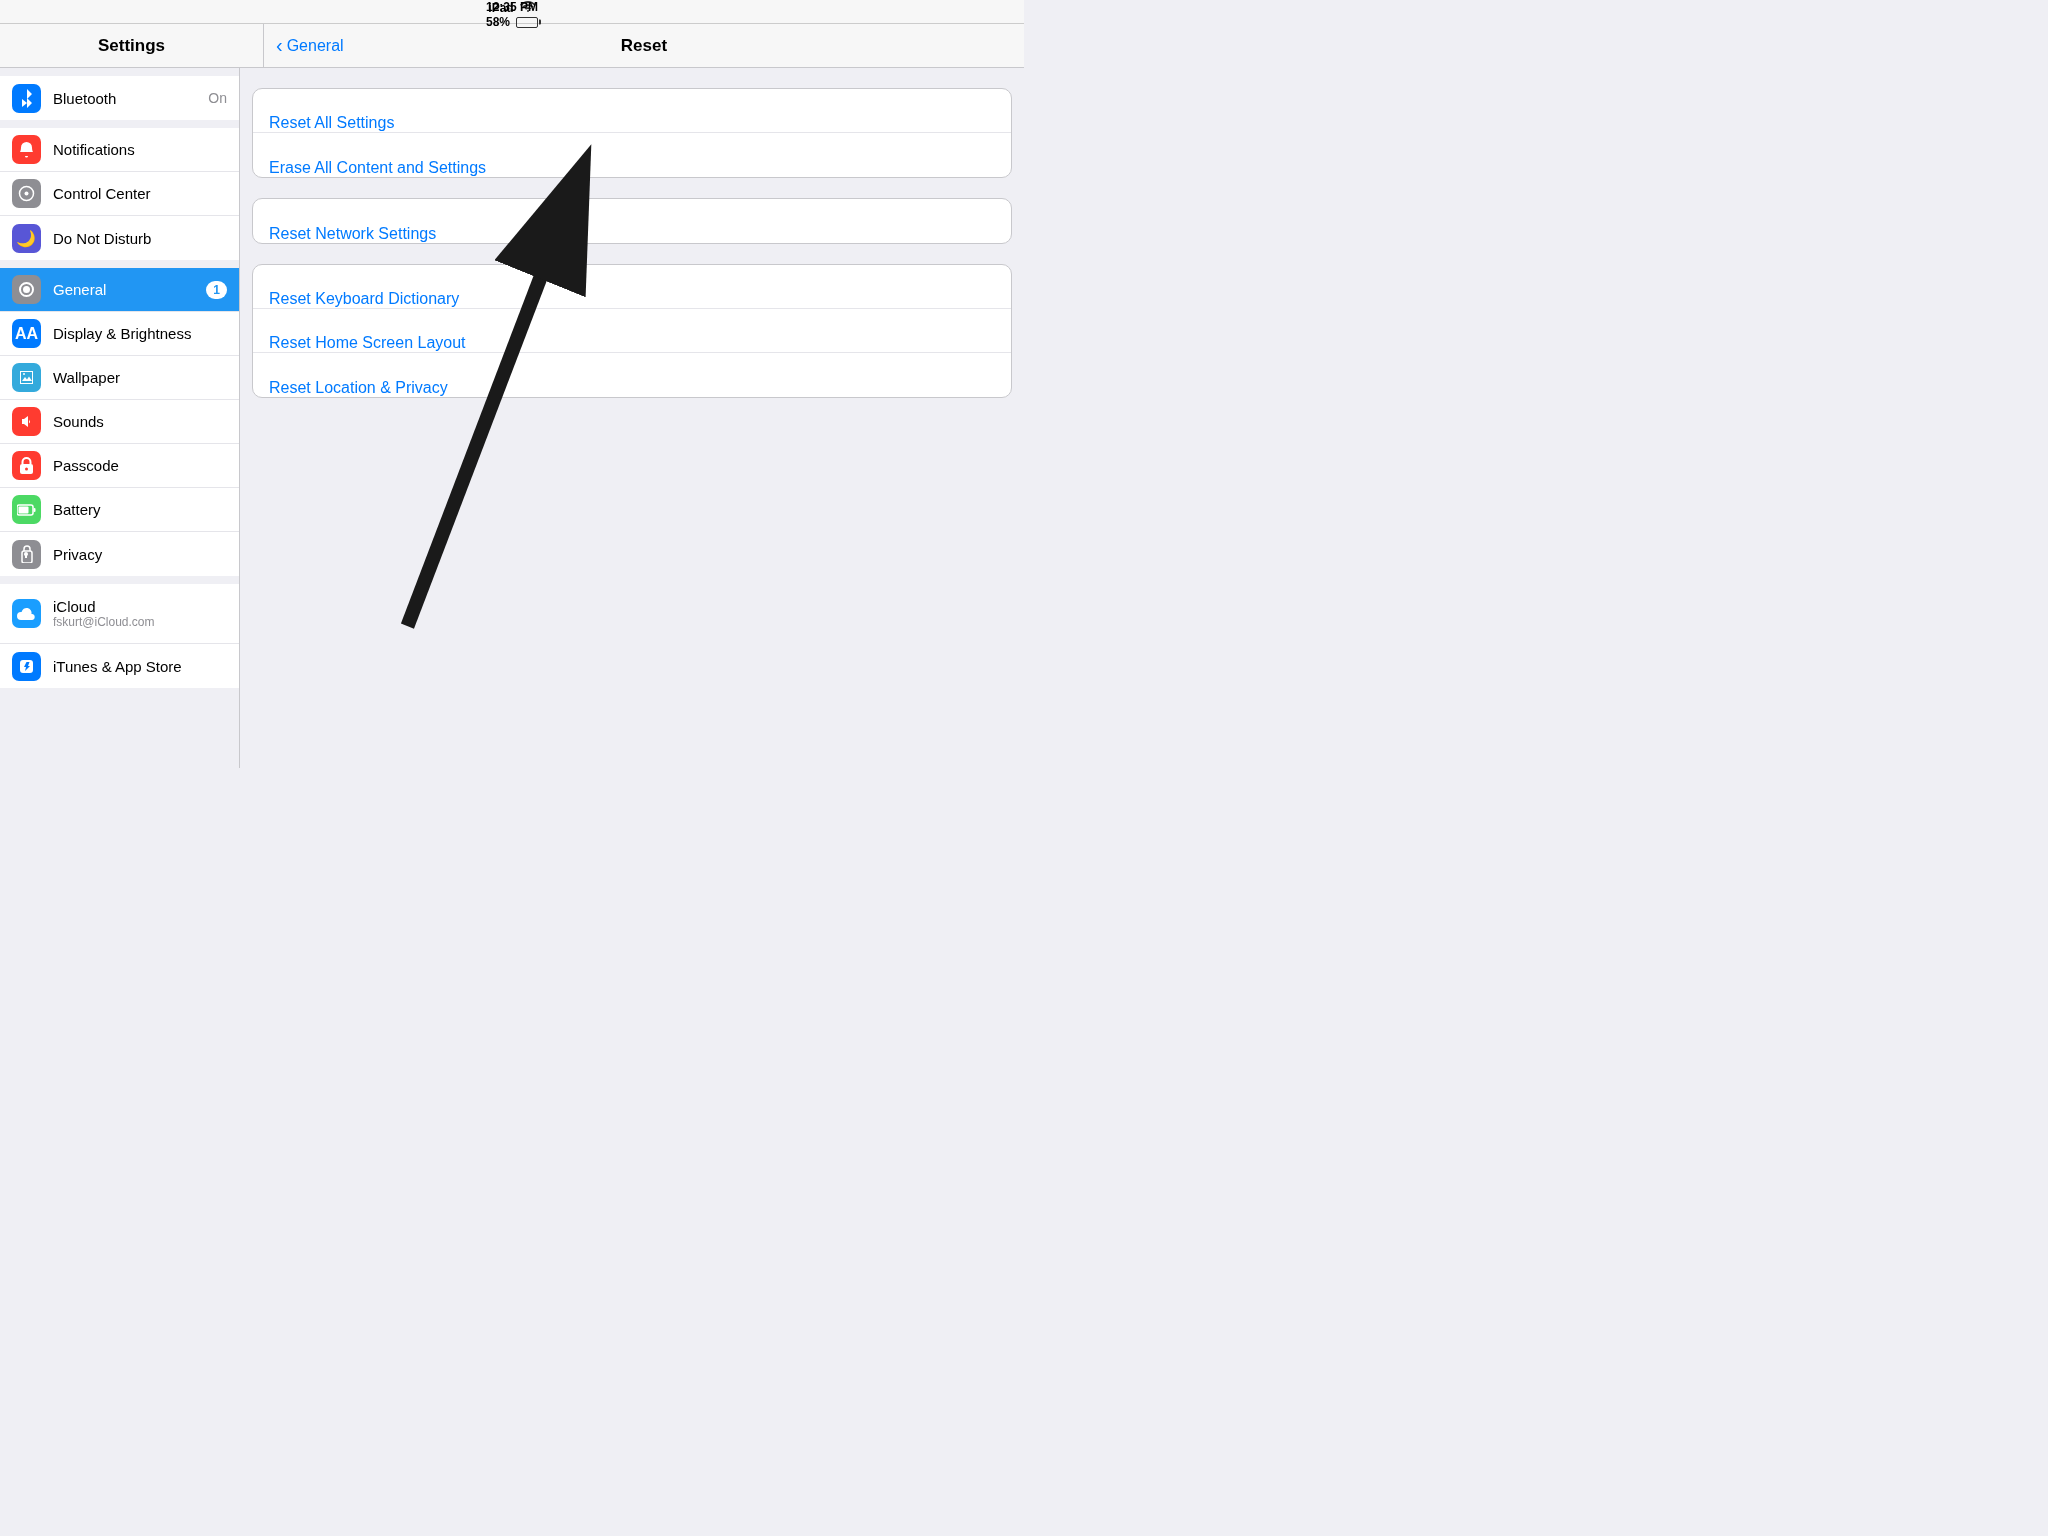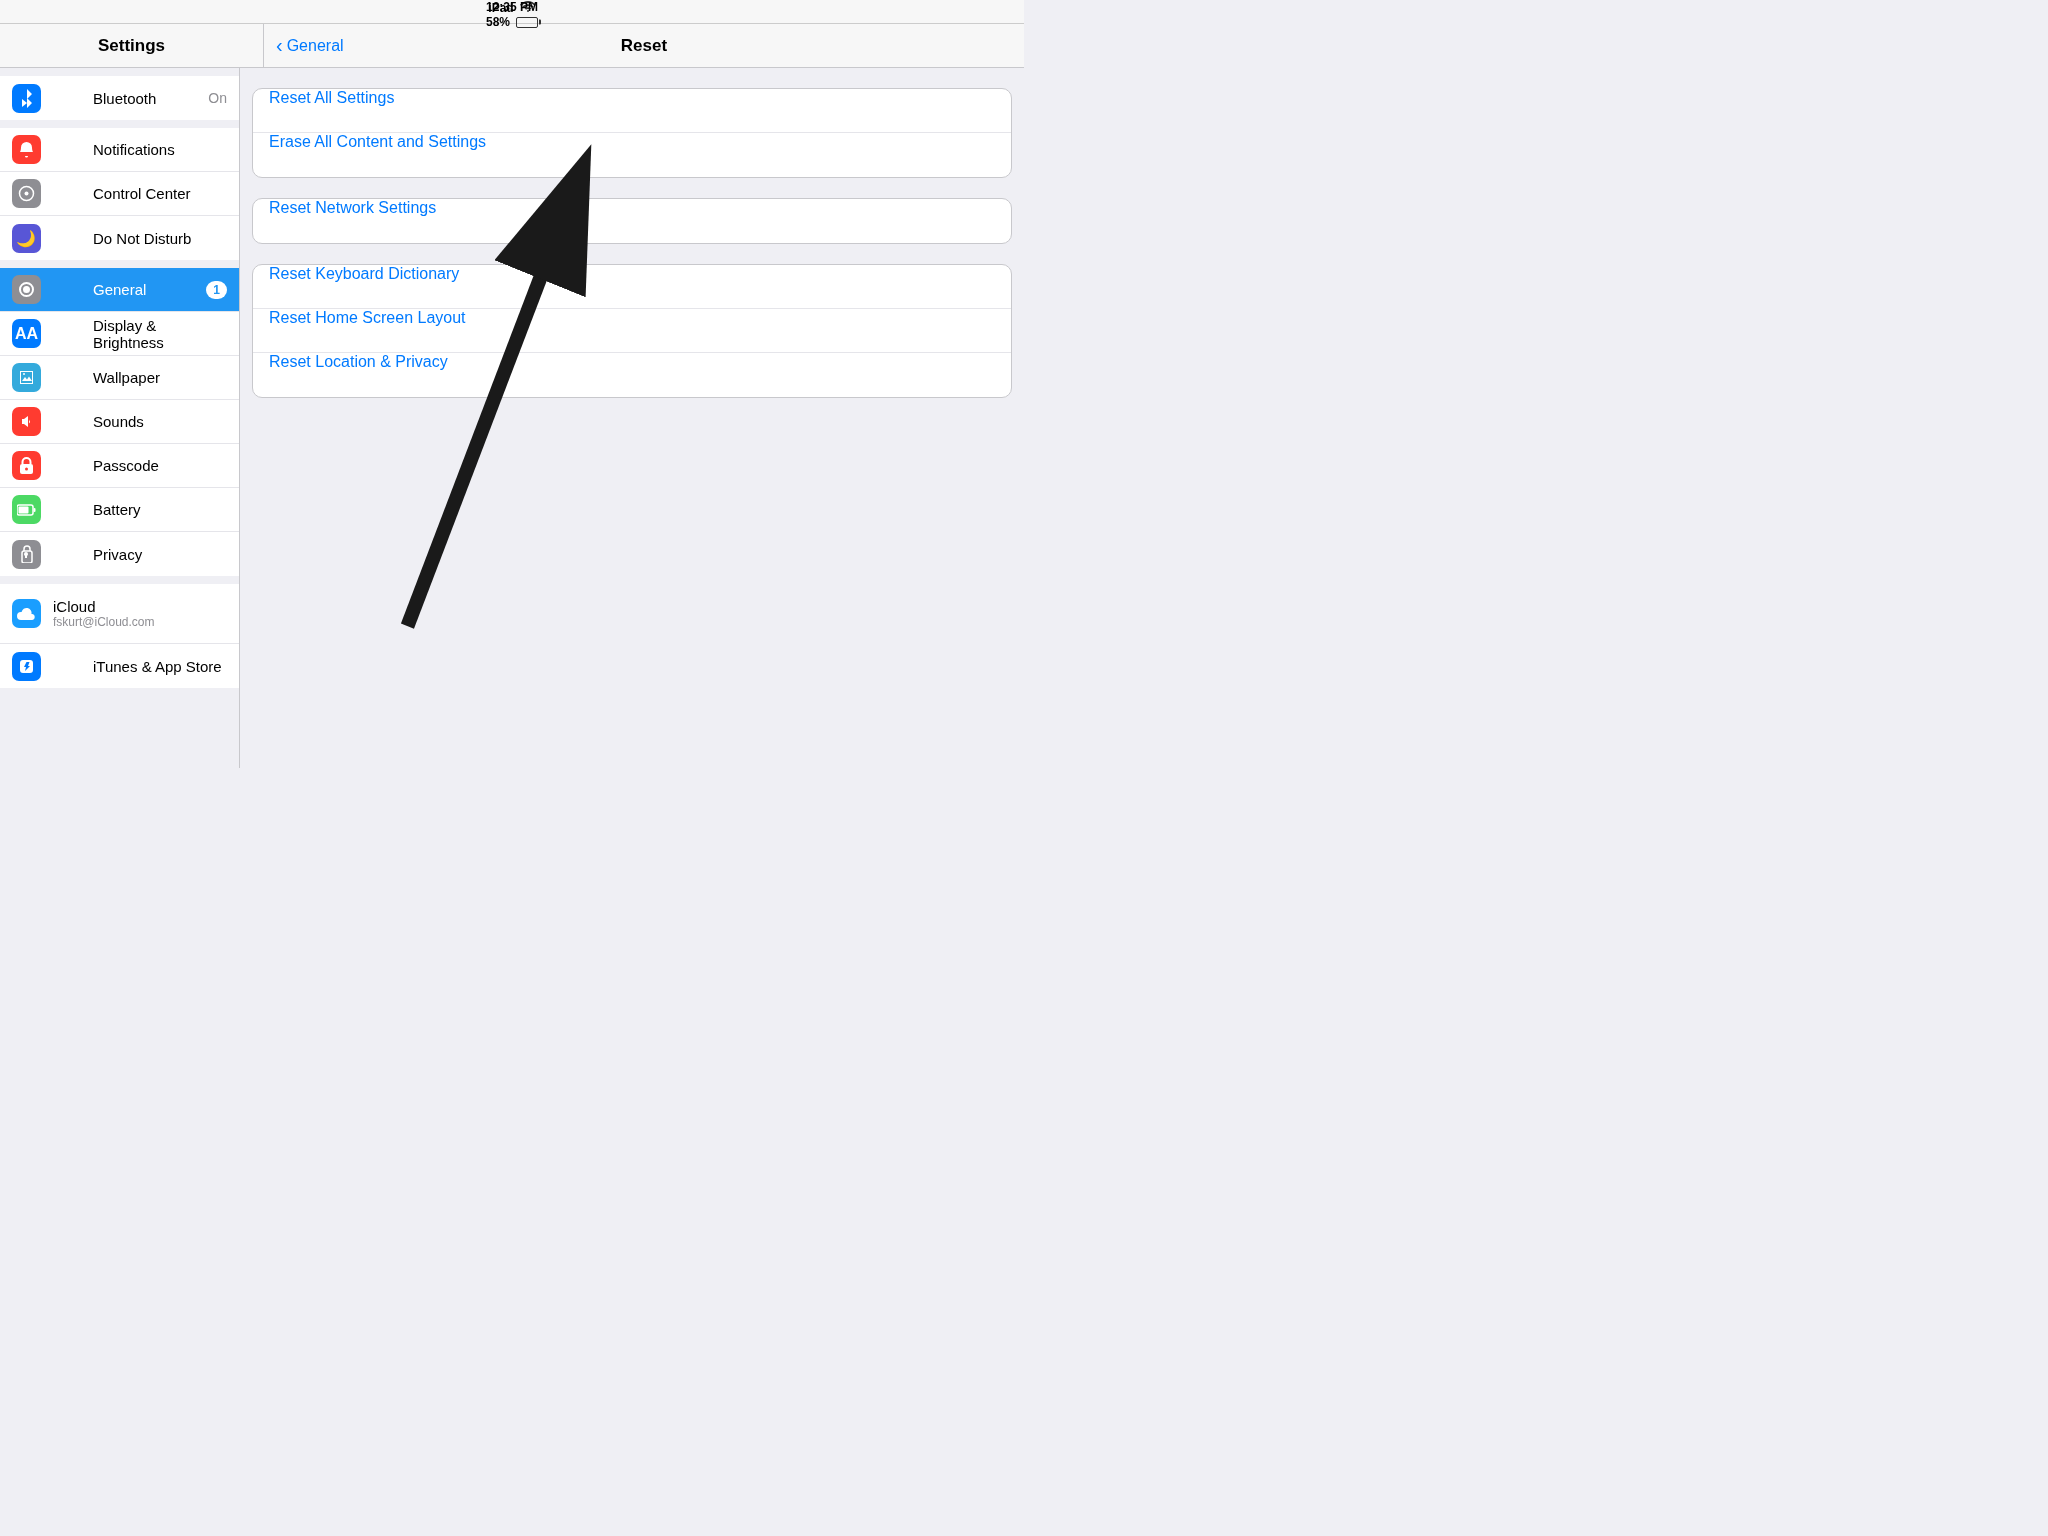--- a/index.html
+++ b/index.html
@@ -154,21 +154,20 @@
 
     .sidebar-item {
       display: flex;
       align-items: center;
       background: #fff;
       padding: 0 12px;
       height: 44px;
       border-bottom: 1px solid #e5e5ea;
       cursor: pointer;
       position: relative;
-      gap: 40px;
     }
     .sidebar-item:last-child {
       border-bottom: none;
     }
     .sidebar-item.selected {
       background: #2196f3;
     }
     .sidebar-item.selected .sidebar-item-label {
       color: #fff;
     }
@@ -235,21 +234,21 @@
     .settings-group {
       background: #fff;
       border-radius: 10px;
       margin-bottom: 20px;
       overflow: hidden;
       border: 1px solid #c8c8cc;
     }
 
     .settings-row {
       display: flex;
-      align-items: flex-start;
+      align-items: flex-end;
       padding: 0 16px;
       height: 44px;
       border-bottom: 1px solid #e5e5ea;
       cursor: pointer;
     }
     .settings-row:last-child {
       border-bottom: none;
     }
 
     .settings-row-label {

